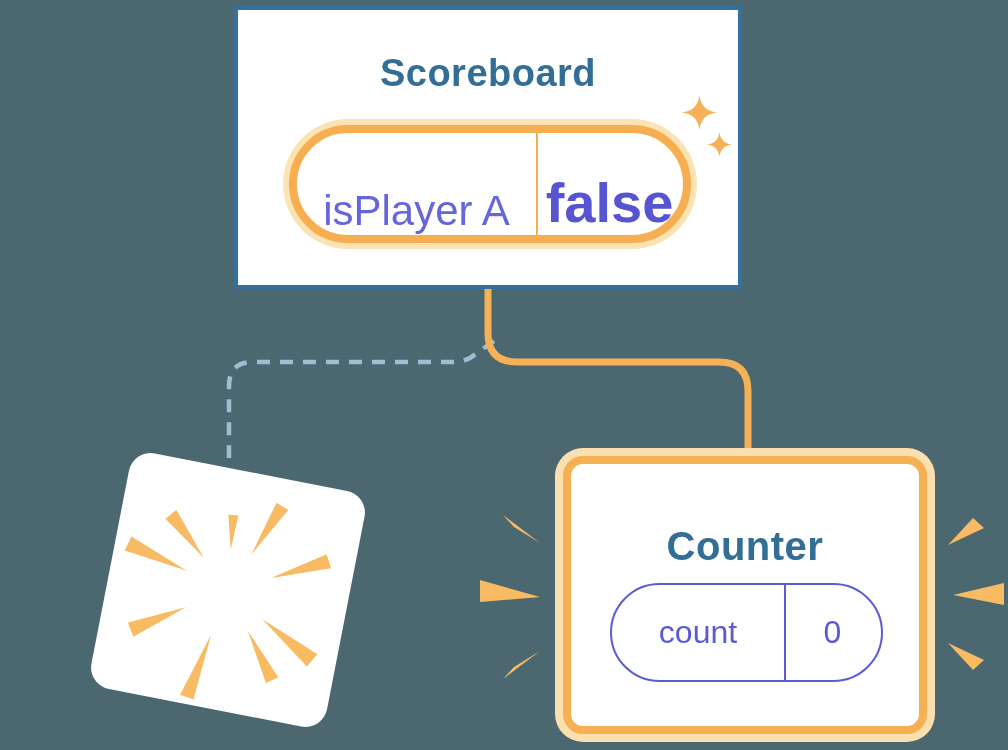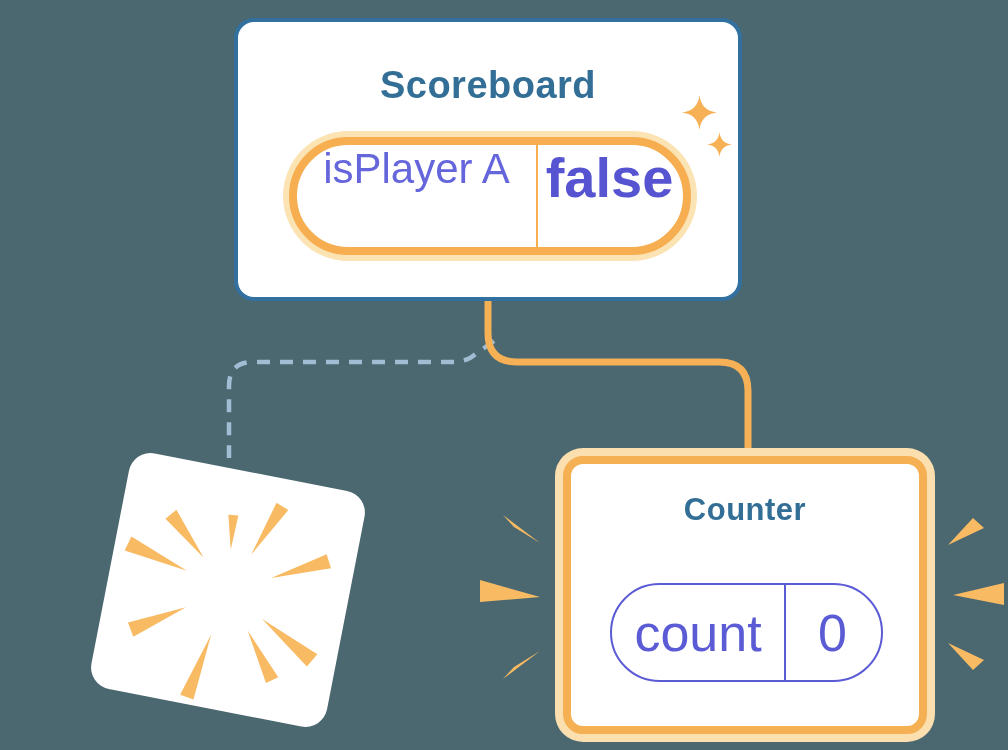--- a/index.html
+++ b/index.html
@@ -8,33 +8,33 @@
     background:var(--bg);
     font-family:"Liberation Sans","DejaVu Sans",sans-serif;
   }
   .canvas svg{display:block;}
   .connectors{position:absolute;left:0;top:0;z-index:1;}
   .connector-solid{fill:none;stroke:var(--connector);stroke-width:7;}
   .connector-dashed{fill:none;stroke:var(--dash);stroke-width:4.5;stroke-dasharray:13 10;}
 
   
   .scoreboard-card{
-    position:absolute;left:234px;top:18px;width:500px;height:275px;z-index:2;
-    background:var(--card-bg);border:4px solid var(--blue-border);border-radius:20px;
+    position:absolute;left:234px;top:6px;width:500px;height:275px;z-index:2;
+    background:var(--card-bg);border:4px solid var(--blue-border);border-radius:4px;
   }
   .card-title{
     position:absolute;left:0;width:100%;text-align:center;
     color:var(--title-blue);font-weight:600;letter-spacing:.5px;
   }
   .scoreboard-title{top:42px;font-size:38px;}
   .sb-pill{
     position:absolute;left:51px;top:115px;width:386px;height:102px;
     background:var(--card-bg);border:8px solid var(--orange);border-radius:60px;
     box-shadow:0 0 0 6px var(--orange-halo);
-    display:flex;align-items:flex-start;
+    display:flex;align-items:flex-end;
   }
   .sb-pill .cell-left{width:239px;display:flex;align-items:center;justify-content:center;}
   .sb-pill .cell-right{flex:1;display:flex;align-items:center;justify-content:center;}
   .sb-divider{position:absolute;left:239px;top:-8px;width:2px;height:118px;background:var(--orange);}
   .state-name{color:var(--purple);font-size:42px;}
   .state-value-bold{color:var(--purple-bold);font-size:56px;font-weight:700;}
   .sparkle{position:absolute;z-index:3;}
   .sparkle path{fill:var(--connector);}
 
   
@@ -46,30 +46,30 @@
 
   
   .counter-card{
     position:absolute;left:555px;top:448px;width:380px;height:294px;z-index:2;
     background:var(--counter-halo);border-radius:28px;padding:8px;box-sizing:border-box;
   }
   .counter-inner{
     position:relative;width:100%;height:100%;box-sizing:border-box;
     background:var(--card-bg);border:8px solid var(--counter-orange);border-radius:20px;
   }
-  .counter-title{top:28px;font-size:31px;}
+  .counter-title{top:60px;font-size:40px;}
   .cn-pill{
     position:absolute;left:39px;top:119px;width:269px;height:95px;
     background:var(--card-bg);border:2px solid var(--pill-purple);border-radius:50px;
     display:flex;align-items:stretch;
   }
   .cn-pill .cell-left{width:172px;display:flex;align-items:center;justify-content:center;}
   .cn-pill .cell-right{flex:1;display:flex;align-items:center;justify-content:center;}
   .cn-divider{position:absolute;left:172px;top:-2px;width:2px;height:99px;background:var(--pill-purple);}
-  .cn-text{color:var(--pill-purple);font-size:52px;}
+  .cn-text{color:var(--pill-purple);font-size:32px;}
 
   .emphasis{position:absolute;z-index:2;}
   .emphasis polygon{fill:var(--burst);}
 </style>
 </head>
 <body>
 
 <div class="canvas">
 
   <svg class="connectors" width="1008" height="750" viewBox="0 0 1008 750">

